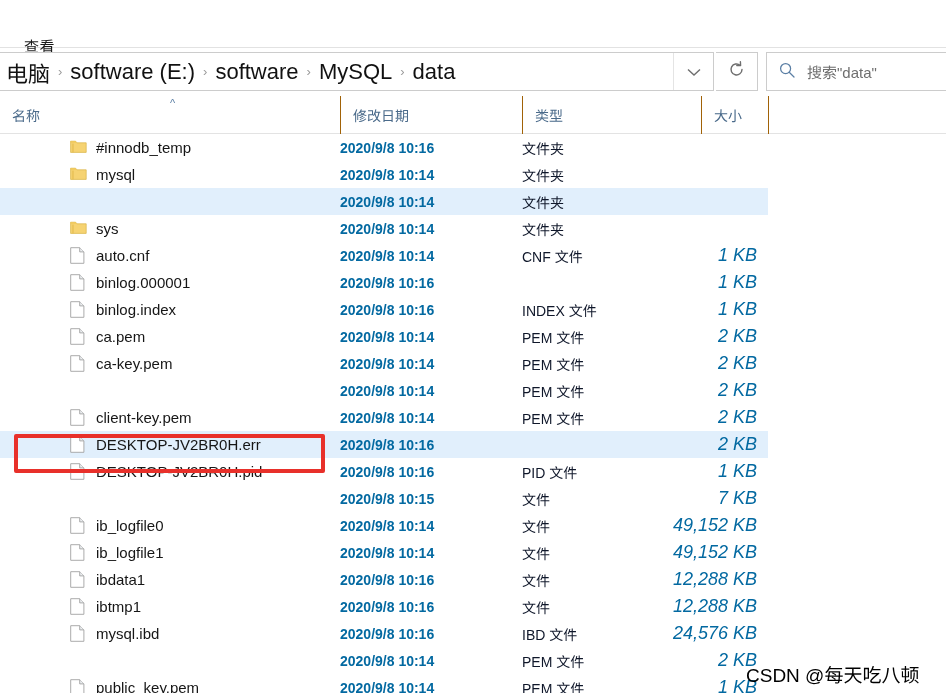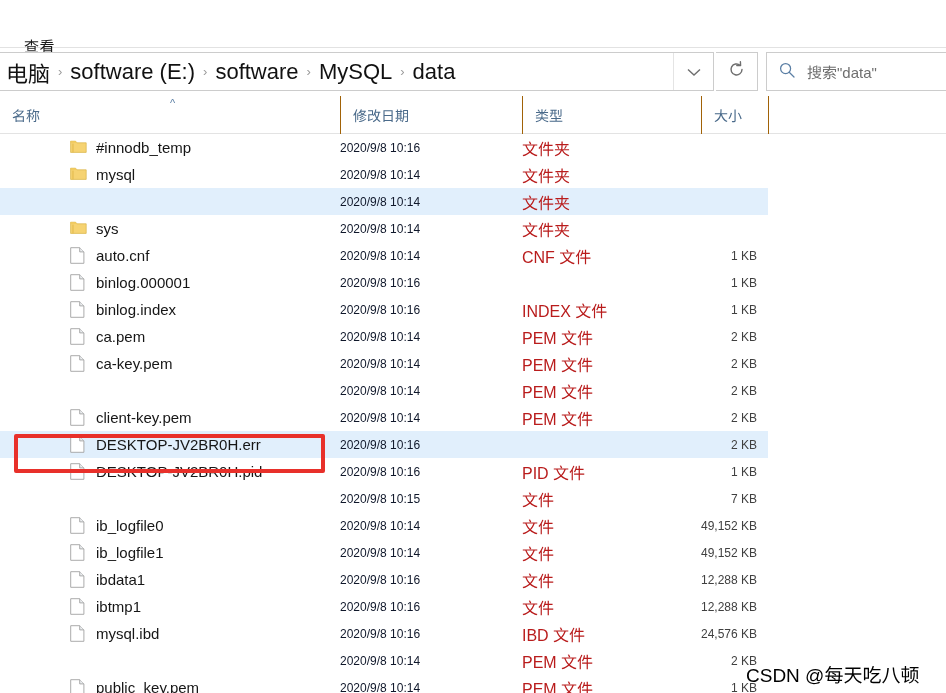--- a/index.html
+++ b/index.html
@@ -159,36 +159,37 @@
     width: 340px; height: 27px;
     display: flex; align-items: center;
     padding-left: 22px;
     margin-left: 48px;
   }
   .c-date {
     position: absolute;
     left: 340px; top: 0;
     width: 170px; height: 27px;
     display: flex; align-items: center;
-    font-size: 12px; color: #0f172a;
+    font-size: 14px; color: #0369a1; font-weight: bold;
   }
   .c-type {
     position: absolute;
     left: 522px; top: 0;
     width: 145px; height: 27px;
     display: flex; align-items: center;
-    font-size: 16px; color: #b91c1c;
+    font-size: 14px; color: #0f172a;
   }
   .c-size {
     position: absolute;
     left: 667px; top: 0;
     width: 94px; height: 27px;
     display: flex; align-items: center; justify-content: flex-end;
-    font-size: 12px; color: #404040;
+    font-size: 18px; color: #0369a1;
     padding-right: 4px;
+    font-style: italic;
   }
   .fname {
     font-size: 15px;
     color: #161616;
     margin-left: 9px;
     white-space: nowrap;
   }
 
   
   .ico { width: 17px; height: 17px; position: relative; flex: 0 0 auto; }

